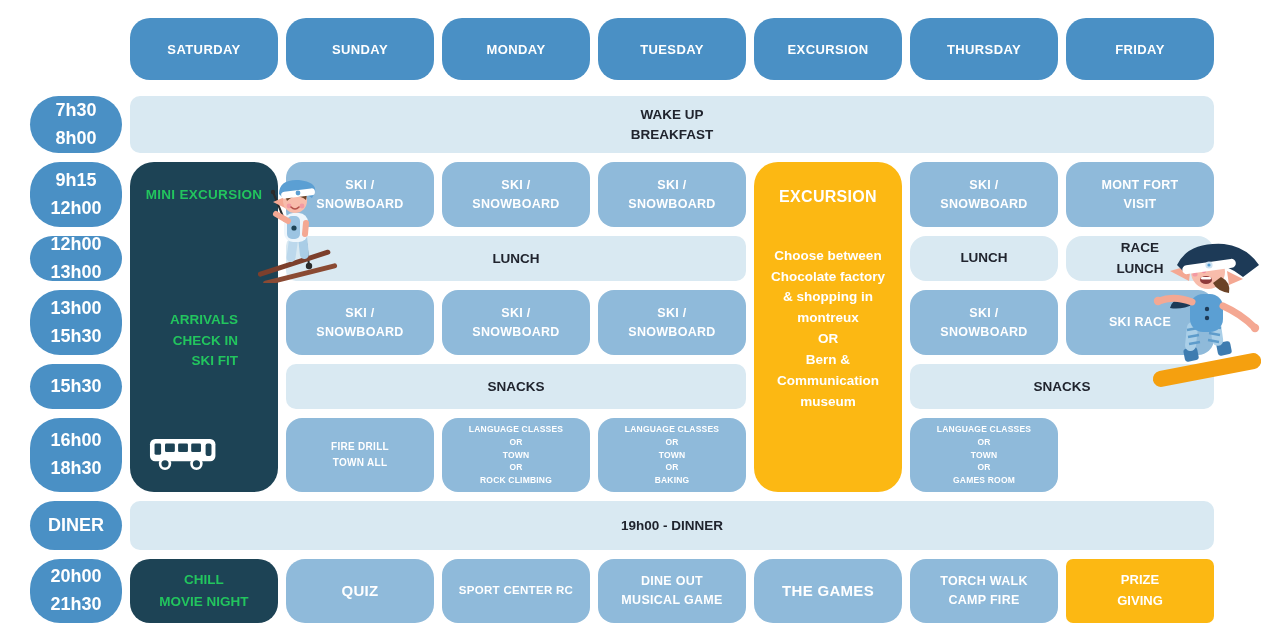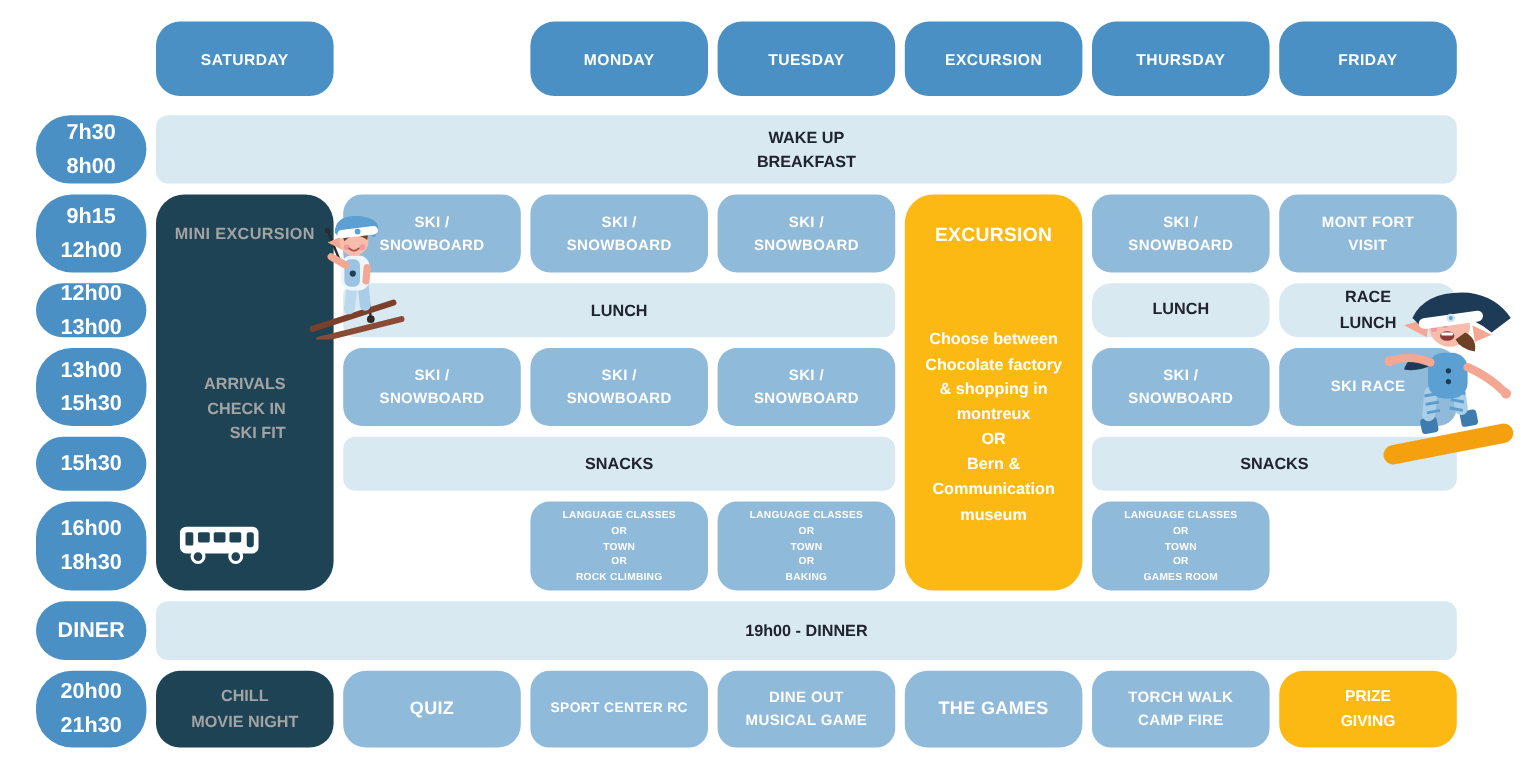--- a/index.html
+++ b/index.html
@@ -37,42 +37,43 @@
   .pale-cell { background:#d9e9f2; color:#20242e; border-radius:16px;
                font-size:13.5px; font-weight:600; line-height:1.5; }
 
   .cell { background:#8fbada; color:#fff; border-radius:16px;
           font-size:12.5px; font-weight:600; line-height:1.5; letter-spacing:.3px; }
   .cell--lg { font-size:15px;border-radius:19px; }
   .cell--sm { font-size:11.5px; }
   .cell--fire { font-size:10px; line-height:1.6; }
   .cell--tiny { font-size:8.5px; line-height:1.5; letter-spacing:.2px; }
 
-  .navy { background:#1d4355; color:#a3a3a3; border-radius:20px;
+  .navy { background:#1d4355; color:#22c55e; border-radius:20px;
           font-size:13.5px; font-weight:600; line-height:1.6; }
-  .yellow { background:#fcb813; color:#fff; border-radius:20px;
+  .yellow { background:#fcb813; color:#fff; border-radius:7px;
             font-size:13px; font-weight:600; line-height:1.6; }
 
   .tall-block { border-radius:24px; justify-content:flex-start; padding:22px 10px 14px; }
   .block-title { font-size:13.5px; font-weight:600; letter-spacing:.3px; }
   .block-mid { margin-top:104px; font-size:13.5px; font-weight:600; line-height:1.55;text-align:right; }
-  .exc-body { margin-top:63px; font-size:13.5px; font-weight:600; line-height:1.55; }
+  .exc-body { margin-top:36px; font-size:13.5px; font-weight:600; line-height:1.55; }
   .bus-wrap { margin-top:auto; align-self:flex-start; padding-left:8px; }
 
   .char { position:absolute; pointer-events:none; }
   .char--skier { left:258px; top:177px; width:80px; height:106px; }
   .char--boarder { left:1144px; top:238px; width:124px; height:152px; }
 </style>
 </head>
 <body>
 
 <div class="canvas">
   <div class="grid">
 
     <div class="cellbase day-header c2 r1">SATURDAY</div>
+    <div class="cellbase day-header c3 r1">SUNDAY</div>
     <div class="cellbase day-header c4 r1">MONDAY</div>
     <div class="cellbase day-header c5 r1">TUESDAY</div>
     <div class="cellbase day-header c6 r1">EXCURSION</div>
     <div class="cellbase day-header c7 r1">THURSDAY</div>
     <div class="cellbase day-header c8 r1">FRIDAY</div>
 
     <div class="cellbase pill c1 r2">7h30<br>8h00</div>
     <div class="cellbase pill c1 r3">9h15<br>12h00</div>
     <div class="cellbase pill pill--stadium c1 r4">12h00<br>13h00</div>
     <div class="cellbase pill c1 r5">13h00<br>15h30</div>
@@ -117,20 +118,21 @@
 
     <div class="cellbase pale-cell c7 r4">LUNCH</div>
     <div class="cellbase pale-cell c8 r4">RACE<br>LUNCH</div>
 
     <div class="cellbase cell c3 r5">SKI /<br>SNOWBOARD</div>
     <div class="cellbase cell c4 r5">SKI /<br>SNOWBOARD</div>
     <div class="cellbase cell c5 r5">SKI /<br>SNOWBOARD</div>
     <div class="cellbase cell c7 r5">SKI /<br>SNOWBOARD</div>
     <div class="cellbase cell c8 r5">SKI RACE</div>
 
+    <div class="cellbase cell cell--fire c3 r7">FIRE DRILL<br>TOWN ALL</div>
     <div class="cellbase cell cell--tiny c4 r7">LANGUAGE CLASSES<br>OR<br>TOWN<br>OR<br>ROCK CLIMBING</div>
     <div class="cellbase cell cell--tiny c5 r7">LANGUAGE CLASSES<br>OR<br>TOWN<br>OR<br>BAKING</div>
     <div class="cellbase cell cell--tiny c7 r7">LANGUAGE CLASSES<br>OR<br>TOWN<br>OR<br>GAMES ROOM</div>
 
     <div class="cellbase navy c2 r9">CHILL<br>MOVIE NIGHT</div>
     <div class="cellbase cell cell--lg c3 r9">QUIZ</div>
     <div class="cellbase cell c5 r9">DINE OUT<br>MUSICAL GAME</div>
     <div class="cellbase cell cell--sm c4 r9">SPORT CENTER RC</div>
     <div class="cellbase cell cell--lg c6 r9">THE GAMES</div>
     <div class="cellbase cell c7 r9">TORCH WALK<br>CAMP FIRE</div>

